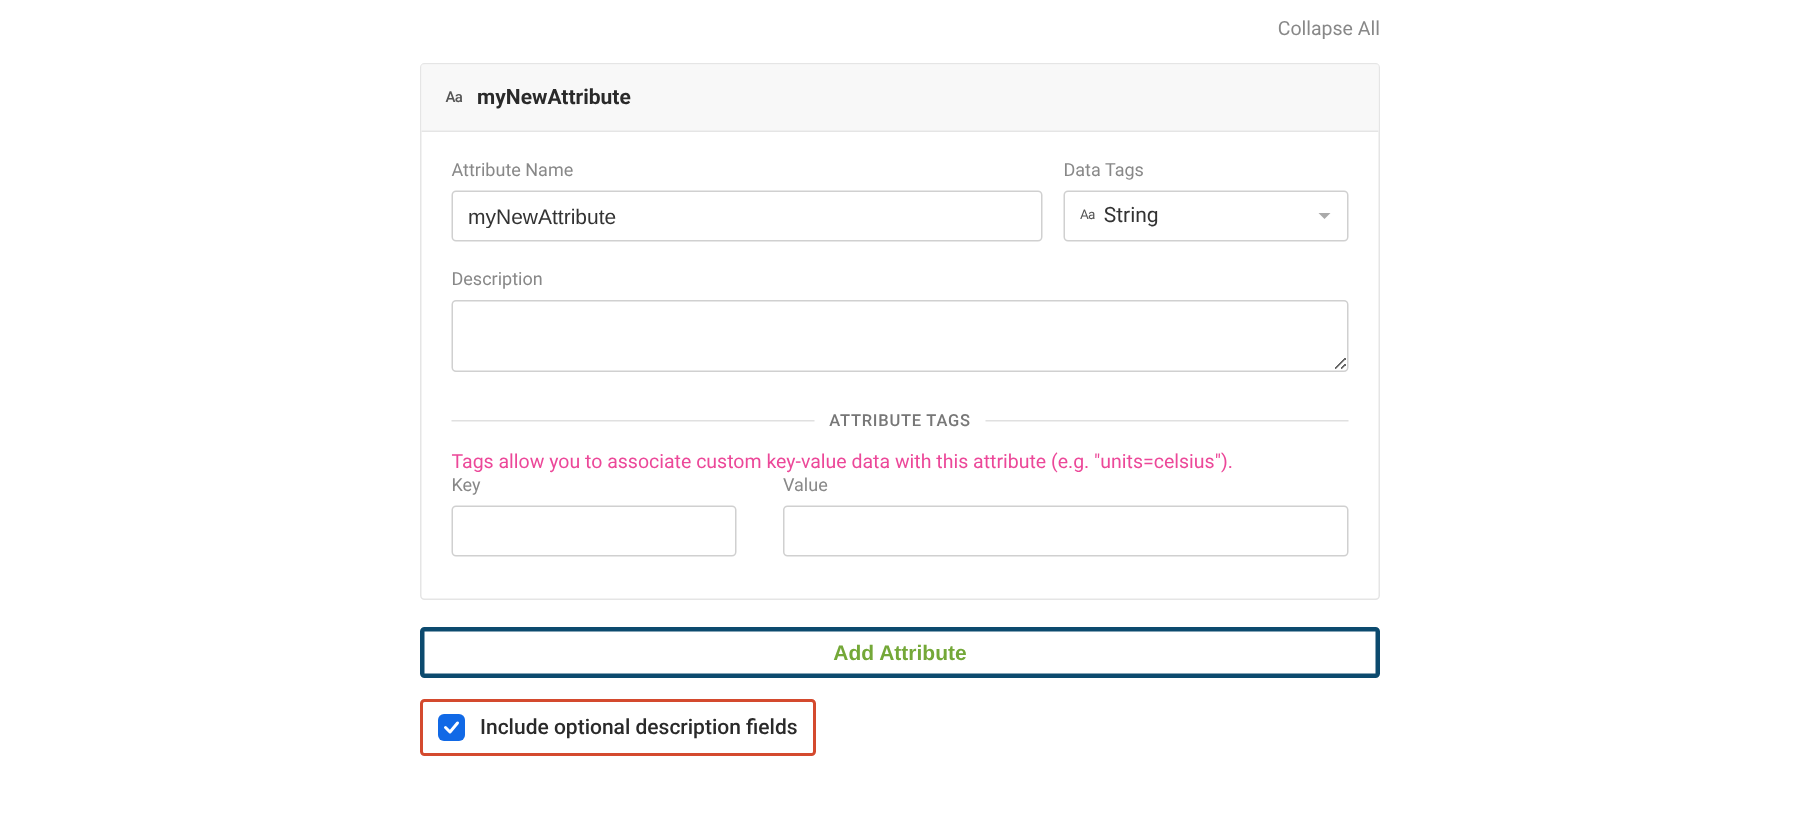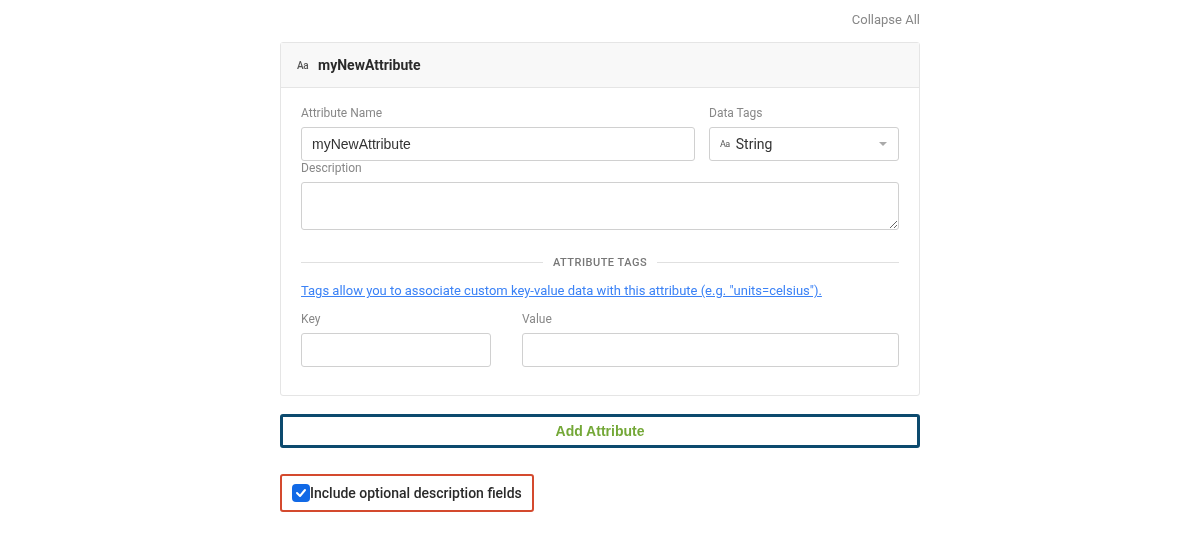--- a/index.html
+++ b/index.html
@@ -108,21 +108,21 @@
       right: 10px;
       top: 50%;
       transform: translateY(-50%);
     }
     .select-caret svg {
       width: 10px;
       height: 10px;
       display: block;
     }
     .description-block {
-      margin-top: 0;
+      margin-top: 18px;
     }
     .textarea {
       width: 100%;
       height: 48px;
       border: 1px solid #d0d0d0;
       border-radius: 3px;
       padding: 8px 10px;
       font-size: 14px;
       font-family: inherit;
       resize: vertical;
@@ -139,23 +139,21 @@
       background: #e0e0e0;
     }
     .divider-text {
       font-size: 11px;
       letter-spacing: 0.5px;
       color: #777;
       font-weight: 500;
     }
     .tags-help {
       font-size: 13px;
-      color: #3b82f6;
-      margin-bottom: 14px;
-      text-decoration: underline;
+      color: #ec4899;
     }
     .tags-row {
       display: flex;
       gap: 31px;
     }
     .col-key {
       width: 190px;
       flex: 0 0 190px;
     }
     .col-value {
@@ -167,26 +165,27 @@
       height: 34px;
       border: 3px solid #0c4a6e;
       background: #fff;
       color: #74a838;
       font-size: 14px;
       font-weight: 600;
       border-radius: 3px;
       cursor: pointer;
     }
     .highlight-box {
-      margin-top: 26px;
+      margin-top: 14px;
       border: 2px solid #d44a2e;
       border-radius: 3px;
       padding: 8px 10px;
       display: inline-flex;
       align-items: center;
+      gap: 10px;
     }
     .checkbox {
       width: 18px;
       height: 18px;
       border-radius: 4px;
       background: #1169e6;
       display: flex;
       align-items: center;
       justify-content: center;
       cursor: pointer;

